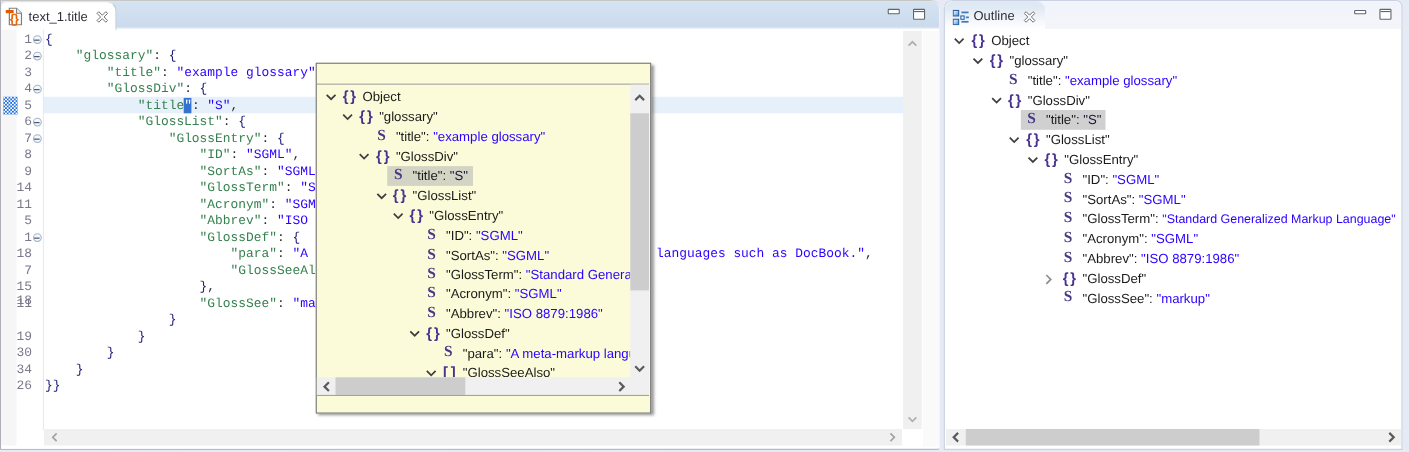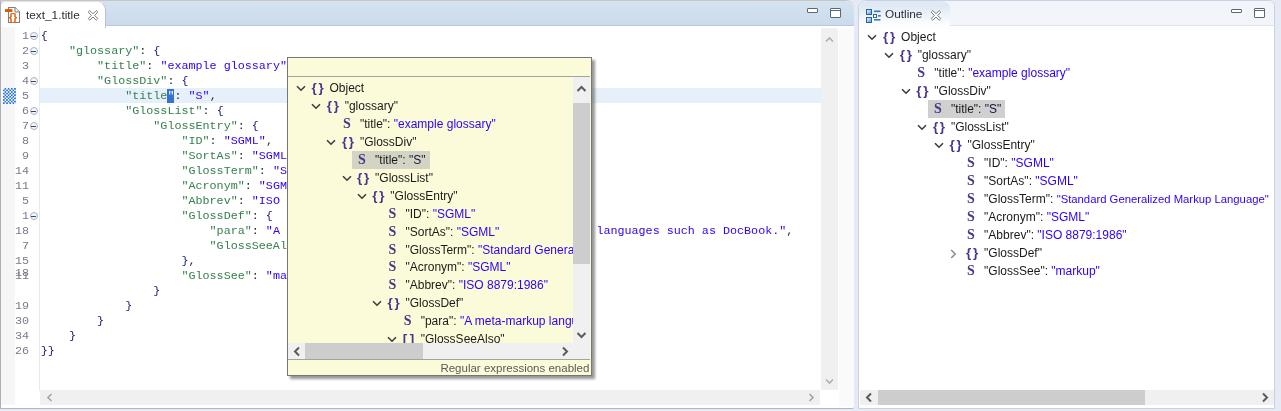--- a/index.html
+++ b/index.html
@@ -270,14 +270,13 @@
 
   <div class="abs sb" style="left:0;top:285px;width:302px;height:16px"></div>
   <div class="abs thumb" style="left:17px;top:285px;width:118px;height:16px"></div>
   <svg class="abs" style="left:5px;top:288px" width="8" height="11" viewBox="0 0 8 11">
       <path d="M6 1.5 L2 5.5 L6 9.5" fill="none" stroke="#5A5A5A" stroke-width="2"></path>
     </svg>
   <svg class="abs" style="left:273px;top:288px" width="8" height="11" viewBox="0 0 8 11">
       <path d="M2 1.5 L6 5.5 L2 9.5" fill="none" stroke="#5A5A5A" stroke-width="2"></path>
     </svg>
   <div class="abs" style="left:0;top:301px;width:302px;height:1px;background:#A3A3A3"></div>
-  <div class="abs" style="left:0;top:303px;width:302px;height:15px;text-align:right;font-size:11.5px;line-height:15px;color:#5A5A5A;padding-right:1px">Regular expressions enabled</div>
 </div>
 
 </body></html>

